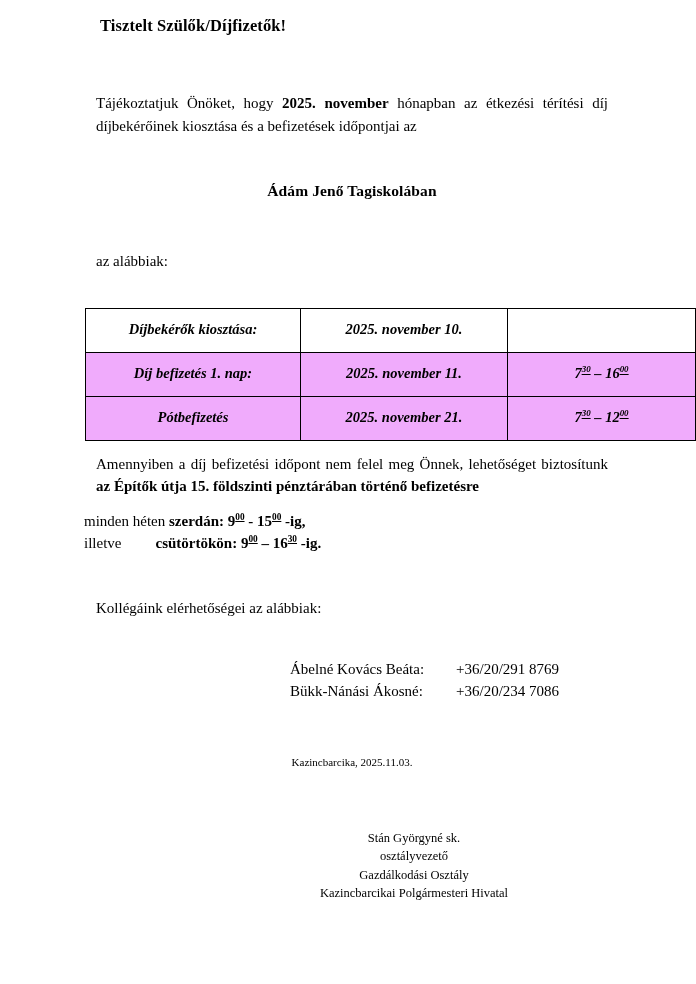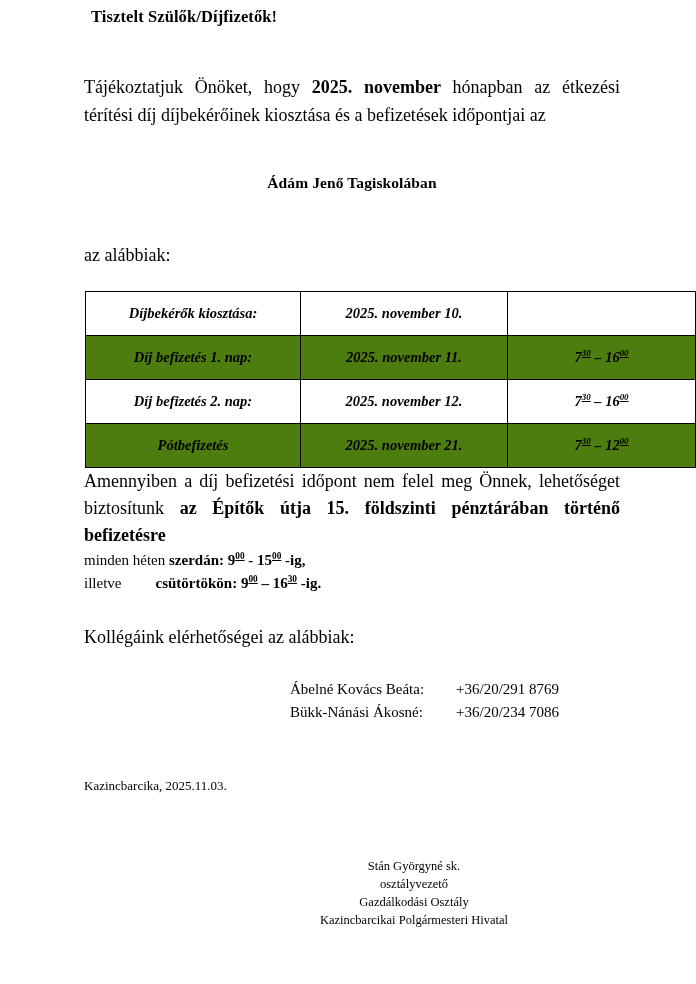--- a/index.html
+++ b/index.html
@@ -26,30 +26,30 @@
     position: absolute;
     left: 84px;
     top: 0;
     width: 536px;
   }
 
   
   .doc-title {
     font-size: 16.5px;
     font-weight: bold;
-    margin: 7px;
+    margin: 16px;
     line-height: 1.2;
     letter-spacing: 0.1px;
   }
 
   
   .para {
-    font-size: 18px;
+    font-size: 15px;
     line-height: 1.55;
-    margin: 0;
+    margin: 12px;
     text-align: justify;
     text-justify: inter-word;
   }
   .para-intro {
     padding-top: 40px;
   }
   .para-below {
     padding-top: 32px;
   }
   .school-name {
@@ -79,21 +79,21 @@
     font-size: 14.5px;
     font-style: italic;
     font-weight: bold;
     vertical-align: middle;
     line-height: 1.2;
     text-align: center;
   }
   td.col-label { width: 186px; text-align: left; }
   td.col-date  { width: 178px; text-align: center; margin-left: 33px; }
   td.col-time  { width: 159px; text-align: center; }
-  tr.shaded td { background: #4d7c0f; }
+  tr.shaded td { background: #f0abfc; }
 
   
   .sup {
     font-size: 0.62em;
     vertical-align: super;
     text-decoration: underline;
     line-height: 0;
   }
 
   
@@ -125,22 +125,23 @@
     display: inline-block;
     width: 166px;
   }
   .contacts .cphone {
     display: inline-block;
   }
 
   
   .place-date {
     padding-top: 40px;
-    font-size: 13px;
-    line-height: 1.5;
+    font-size: 11px;
+    line-height: 1.5;
+    text-align: center;
   }
 
   
   .signature {
     padding-top: 48px;
     text-align: center;
     font-size: 12.5px;
     line-height: 1.45;
     padding-left: 124px;
   }
@@ -169,25 +170,20 @@
             <td class="col-date">2025. november 10.</td>
             <td class="col-time"></td>
           </tr>
 
           <tr class="shaded">
             <td class="col-label">Díj befizetés 1. nap:</td>
             <td class="col-date">2025. november 11.</td>
             <td class="col-time"><span>7</span><span class="sup">30</span><span> – </span><span>16</span><span class="sup">00</span></td>
           </tr>
 
-          <tr>
-            <td class="col-label">Díj befizetés 2. nap:</td>
-            <td class="col-date">2025. november 12.</td>
-            <td class="col-time"><span>7</span><span class="sup">30</span><span> – </span><span>16</span><span class="sup">00</span></td>
-          </tr>
 
           <tr class="shaded">
             <td class="col-label">Pótbefizetés</td>
             <td class="col-date">2025. november 21.</td>
             <td class="col-time"><span>7</span><span class="sup">30</span><span> – </span><span>12</span><span class="sup">00</span></td>
           </tr>
 
         </tbody>
       </table>
     </div>

